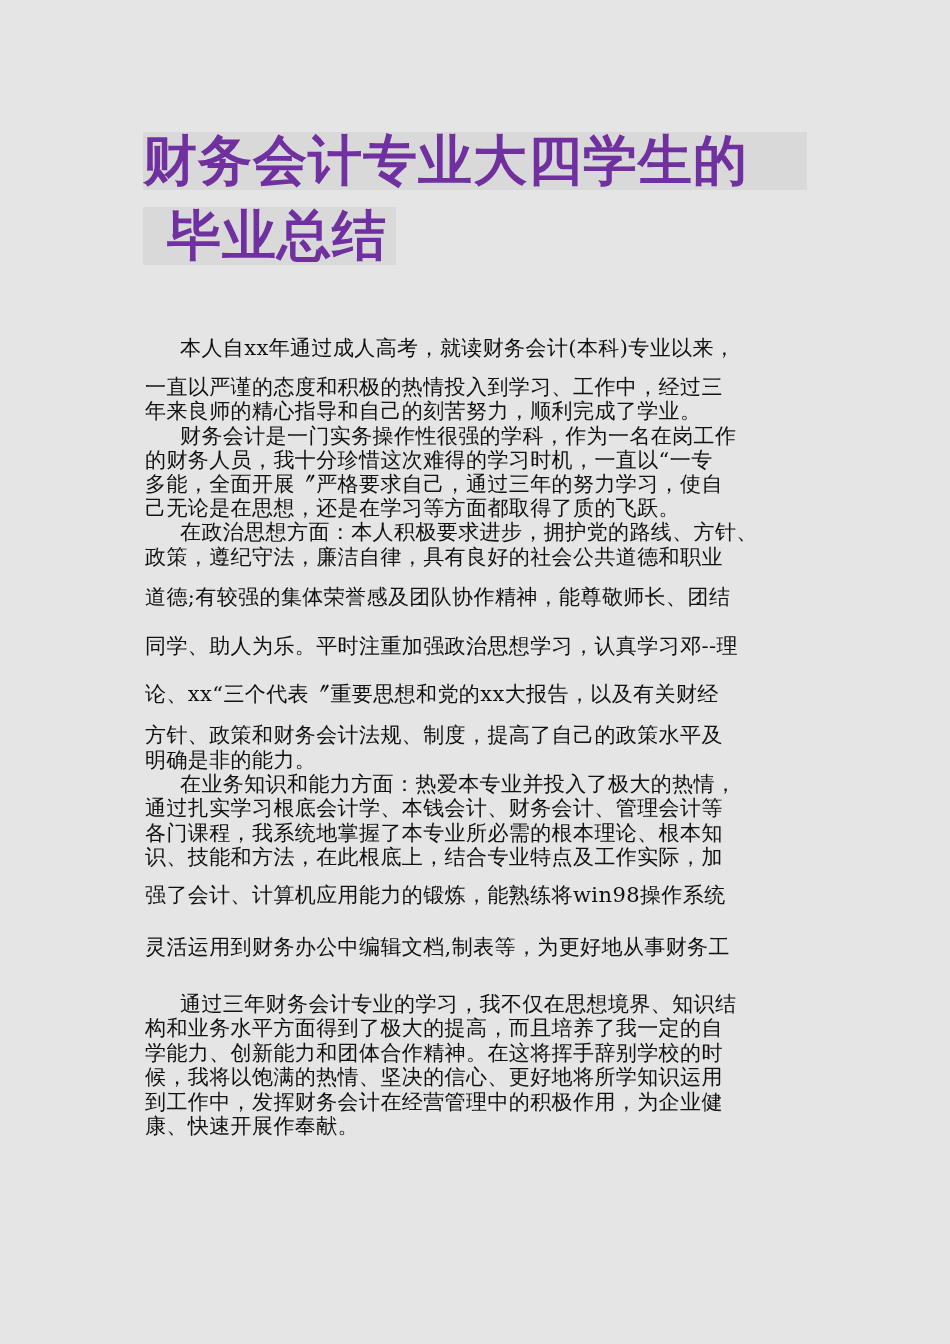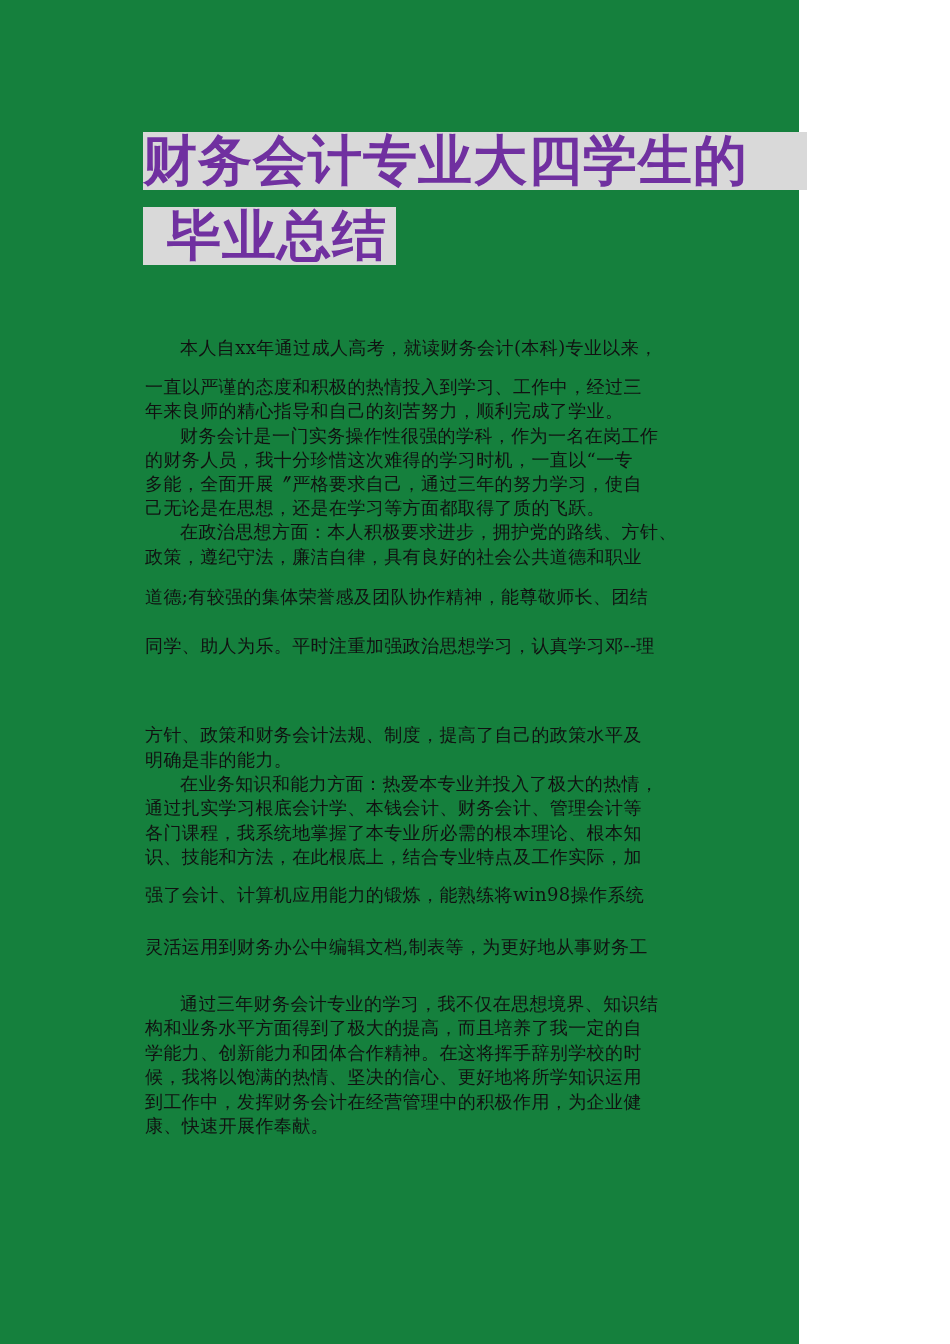--- a/index.html
+++ b/index.html
@@ -1,25 +1,25 @@
 <!DOCTYPE html>
 <html><head>
 <meta charset="utf-8">
 <style>
   html, body { margin: 0; padding: 0; background: #ffffff; }
   body { width: 950px; height: 1344px; position: relative; overflow: hidden;
          font-family: "DejaVu Serif", "Liberation Serif", serif; color: #111; }
-  .page { position: absolute; left: 0; top: 0; width: 799px; height: 1344px; background: #15803d; }
+  .page { position: absolute; left: 0; top: 0; width: 950px; height: 1344px; background: #e5e5e5; }
   .title-line { position: absolute; left: 143px; height: 58px; background: #d9d9d9;
                 color: #7030a0; font-family: "DejaVu Sans", "Liberation Sans", sans-serif;
                 font-weight: bold; font-size: 54px; line-height: 58px; letter-spacing: 1px;
                 white-space: nowrap; overflow: hidden; }
   .t1 { top: 132px; width: 664px; }
   .t2 { top: 207px; width: 229px; padding-left: 24px; }
-  .line { position: absolute; left: 145px; width: 670px; font-size: 18px; line-height: 26px;
+  .line { position: absolute; left: 145px; width: 670px; font-size: 21px; line-height: 26px;
           white-space: nowrap; letter-spacing: 0.4px; }
   .indent { left: 180px; }
 </style>
 </head>
 <body>
 
 <div class="page">
 
   <div class="title-line t1">财务会计专业大四学生的</div>
   <div class="title-line t2">毕业总结</div>
@@ -30,20 +30,21 @@
 
   <div class="line indent" style="top:423px">财务会计是一门实务操作性很强的学科，作为一名在岗工作</div>
   <div class="line" style="top:447px">的财务人员，我十分珍惜这次难得的学习时机，一直以“一专</div>
   <div class="line" style="top:471px">多能，全面开展〞严格要求自己，通过三年的努力学习，使自</div>
   <div class="line indent" style="top:519px">在政治思想方面：本人积极要求进步，拥护党的路线、方针、</div>
 
   <div class="line" style="top:495px">己无论是在思想，还是在学习等方面都取得了质的飞跃。</div>
   <div class="line" style="top:544px">政策，遵纪守法，廉洁自律，具有良好的社会公共道德和职业</div>
   <div class="line" style="top:584px">道德;有较强的集体荣誉感及团队协作精神，能尊敬师长、团结</div>
   <div class="line" style="top:633px">同学、助人为乐。平时注重加强政治思想学习，认真学习邓--理</div>
+  <div class="line" style="top:681px">论、xx“三个代表〞重要思想和党的xx大报告，以及有关财经</div>
   <div class="line" style="top:722px">方针、政策和财务会计法规、制度，提高了自己的政策水平及</div>
   <div class="line" style="top:747px">明确是非的能力。</div>
 
   <div class="line" style="top:795px">通过扎实学习根底会计学、本钱会计、财务会计、管理会计等</div>
   <div class="line indent" style="top:771px">在业务知识和能力方面：热爱本专业并投入了极大的热情，</div>
   <div class="line" style="top:820px">各门课程，我系统地掌握了本专业所必需的根本理论、根本知</div>
   <div class="line" style="top:844px">识、技能和方法，在此根底上，结合专业特点及工作实际，加</div>
   <div class="line" style="top:882px">强了会计、计算机应用能力的锻炼，能熟练将win98操作系统</div>
   <div class="line" style="top:934px">灵活运用到财务办公中编辑文档,制表等，为更好地从事财务工</div>
 

